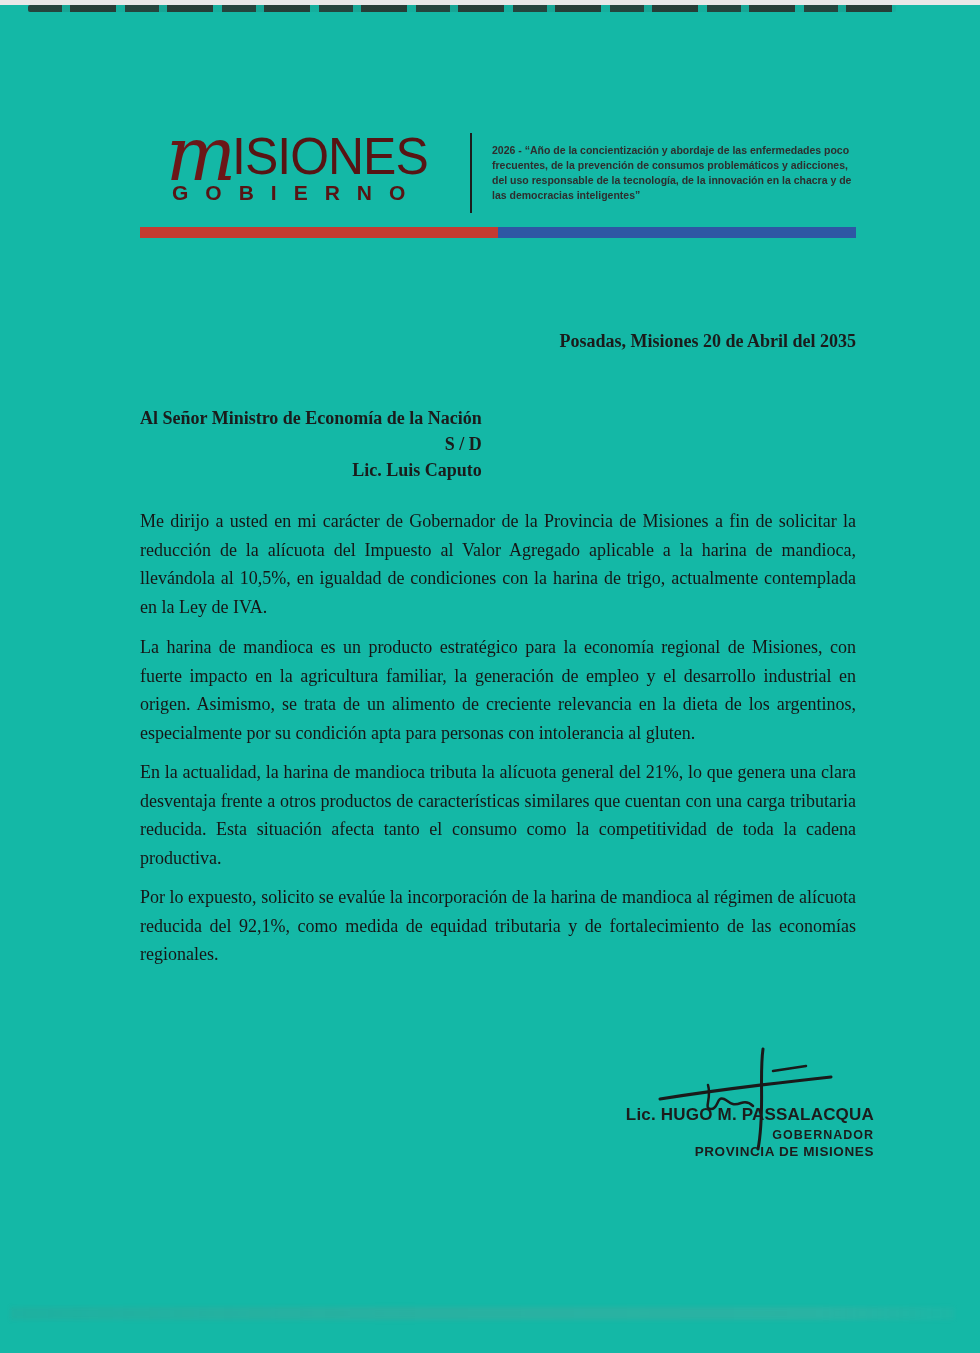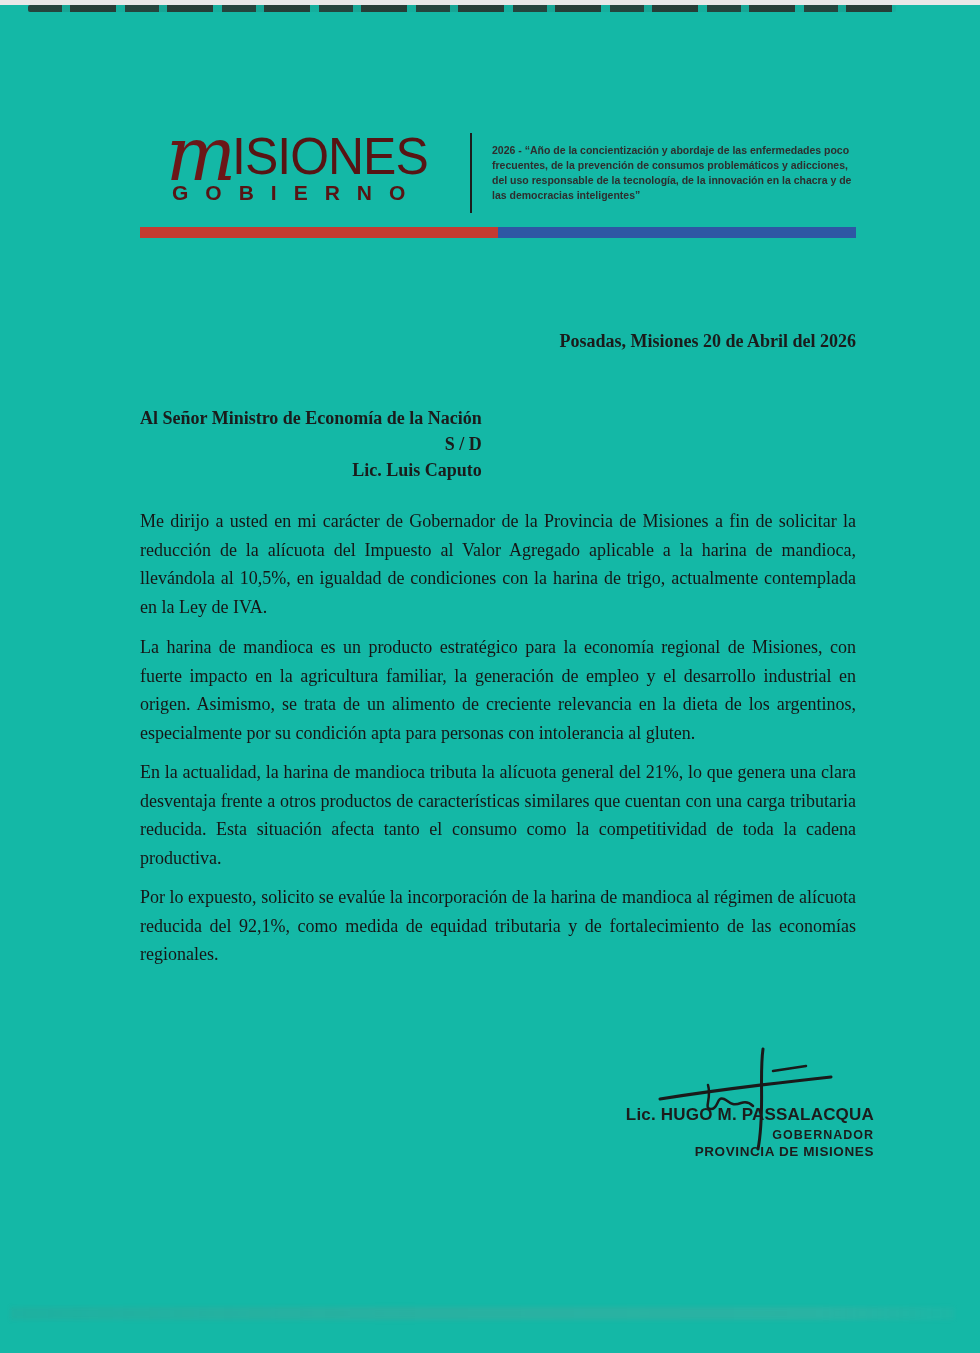--- a/index.html
+++ b/index.html
@@ -121,21 +121,21 @@
 
   <div class="header-divider"></div>
 
   <div class="header-quote">2026 - “Año de la concientización y abordaje de las enfermedades poco frecuentes, de la prevención de consumos problemáticos y adicciones, del uso responsable de la tecnología, de la innovación en la chacra y de las democracias inteligentes”</div>
 
   <div class="header-bar">
     <div class="bar-red" style="background:#c43b31"></div>
     <div class="bar-blue" style="background:#2e57a4"></div>
   </div>
 
-  <div class="date-line">Posadas, Misiones 20 de Abril del 2026</div>
+  <div class="date-line">Posadas, Misiones 20 de Abril del 2035</div>
 
   <div class="recipient">
     <div>Al Señor Ministro de Economía de la Nación</div>
     <div>S / D</div>
     <div>Lic. Luis Caputo</div>
   </div>
 
   <p class="para para-1">Me dirijo a usted en mi carácter de Gobernador de la Provincia de Misiones a fin de solicitar la reducción de la alícuota del Impuesto al Valor Agregado aplicable a la harina de mandioca, llevándola al 10,5%, en igualdad de condiciones con la harina de trigo, actualmente contemplada en la Ley de IVA.</p>
   <p class="para para-2">La harina de mandioca es un producto estratégico para la economía regional de Misiones, con fuerte impacto en la agricultura familiar, la generación de empleo y el desarrollo industrial en origen. Asimismo, se trata de un alimento de creciente relevancia en la dieta de los argentinos, especialmente por su condición apta para personas con intolerancia al gluten.</p>
   <p class="para para-3">En la actualidad, la harina de mandioca tributa la alícuota general del 21%, lo que genera una clara desventaja frente a otros productos de características similares que cuentan con una carga tributaria reducida. Esta situación afecta tanto el consumo como la competitividad de toda la cadena productiva.</p>

